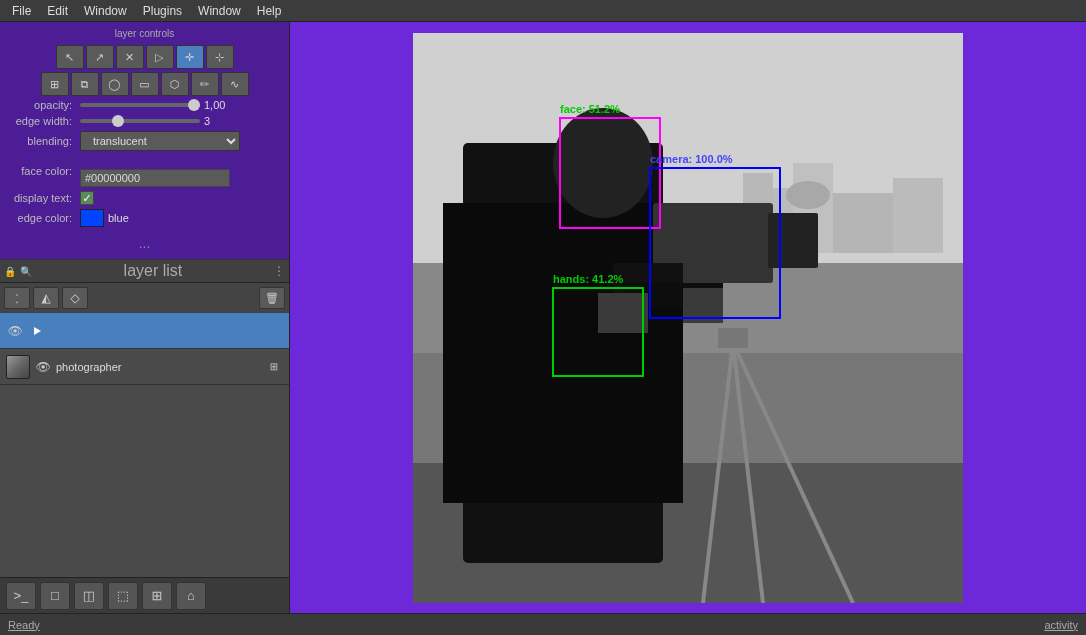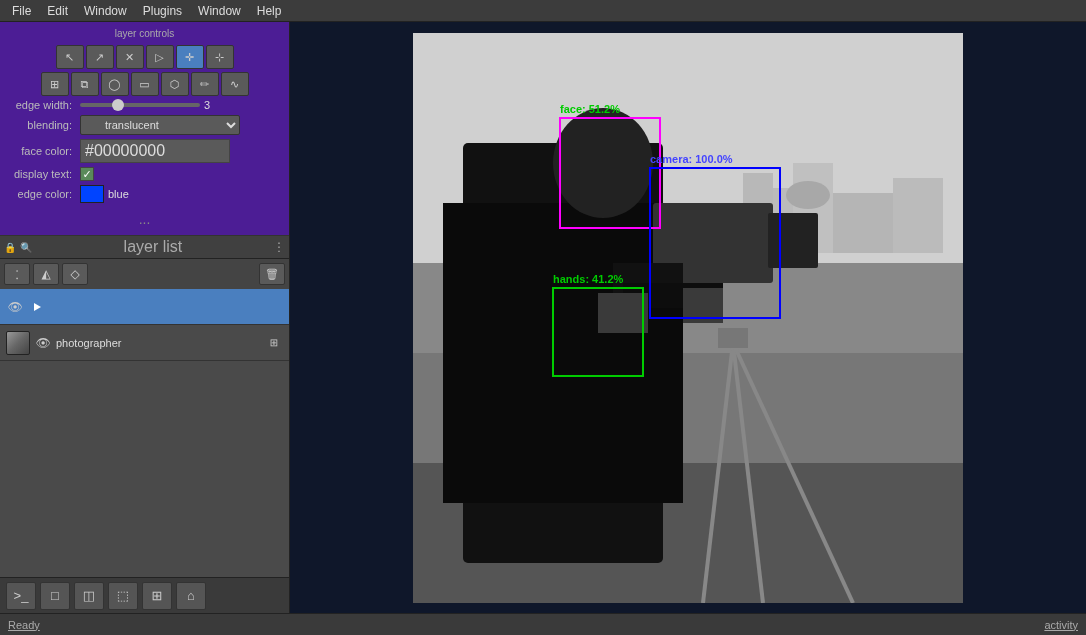--- a/index.html
+++ b/index.html
@@ -122,43 +122,44 @@
       border-radius: 50%;
       background: #ccc;
       cursor: pointer;
     }
 
     .select-box {
       background: #5a5a5a;
       border: 1px solid #333;
       color: #ddd;
       font-size: 11px;
-      padding: 2px 20px;
+      padding: 2px 8px;
       border-radius: 2px;
       cursor: pointer;
       width: 160px;
     }
 
     .color-swatch {
       width: 20px;
       height: 16px;
       border: 1px solid #222;
       display: inline-block;
       cursor: pointer;
       vertical-align: middle;
       margin-right: 4px;
     }
 
     .text-input {
       background: #5a5a5a;
       border: 1px solid #444;
       color: #ddd;
-      font-size: 16px;
+      font-size: 11px;
       padding: 2px 4px;
       width: 130px;
+      margin-top: 14px;
     }
 
     .checkbox {
       width: 14px;
       height: 14px;
       background: #5a5a5a;
       border: 1px solid #444;
       display: flex;
       align-items: center;
       justify-content: center;
@@ -324,21 +325,21 @@
 
     .status-text {
       color: #aaa;
       font-size: 11px;
       text-decoration: underline;
     }
 
     
     #canvas-area {
       flex: 1;
-      background: #0f172a;
+      background: #6d28d9;
       display: flex;
       align-items: center;
       justify-content: center;
       overflow: hidden;
       position: relative;
     }
 
     #image-container {
       position: relative;
       width: 550px;
@@ -384,20 +385,25 @@
       <div class="tool-row">
         <div class="tool-btn">⊞</div>
         <div class="tool-btn">⧉</div>
         <div class="tool-btn">◯</div>
         <div class="tool-btn">▭</div>
         <div class="tool-btn">⬡</div>
         <div class="tool-btn">✏</div>
         <div class="tool-btn">∿</div>
       </div>
 
+      <div class="control-row">
+        <span class="control-label">opacity:</span>
+        <input type="range" min="0" max="1" step="0.01" value="1" style="width: 120px;">
+        <span class="control-value">1,00</span>
+      </div>
 
       <div class="control-row">
         <span class="control-label">edge width:</span>
         <input type="range" min="0" max="10" step="1" value="3" style="width: 120px;">
         <span class="control-value">3</span>
       </div>
 
       <div class="control-row">
         <span class="control-label">blending:</span>
         <select class="select-box"><option>translucent</option><option>opaque</option><option>additive</option><option>minimum</option><option>maximum</option></select>

